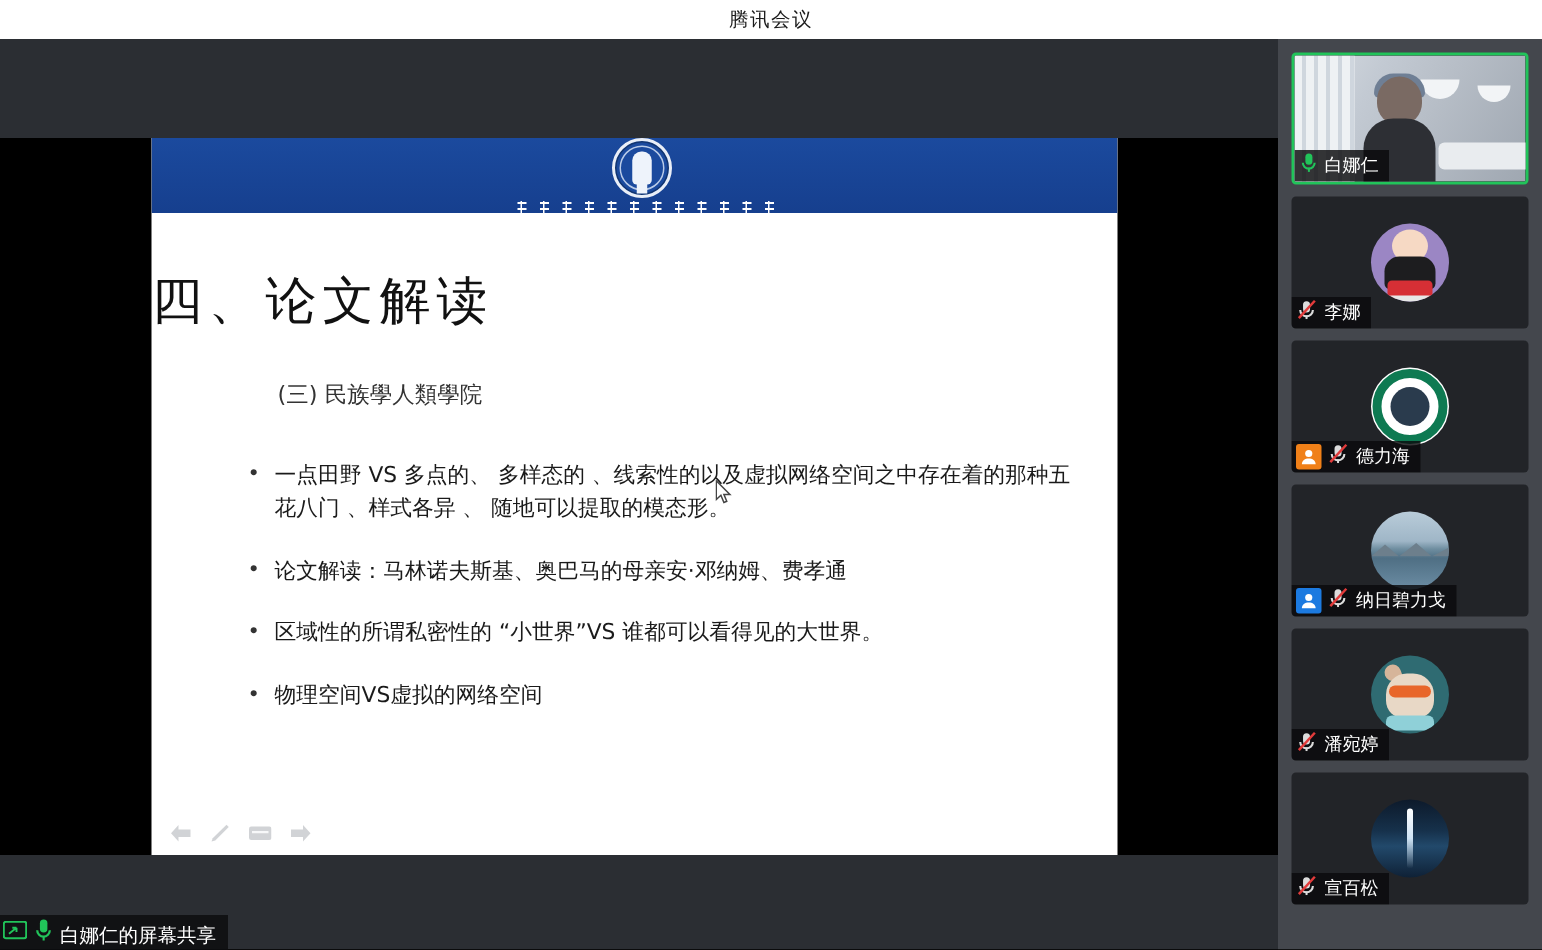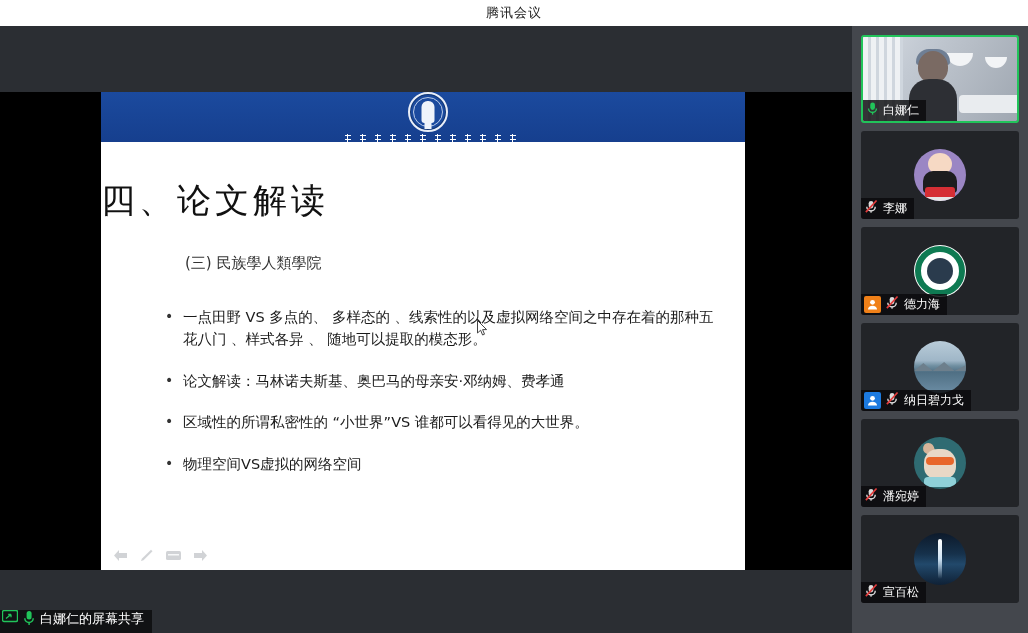--- a/index.html
+++ b/index.html
@@ -114,21 +114,21 @@
     position:absolute; left:12px; bottom:8px;
     display:flex; align-items:center; gap:12px; opacity:.30;
   }
   .ppt-toolbar svg { display:block; }
 
   .cursor { position:absolute; left:376px; top:228px; width:12px; height:17px; }
 
   
   .sharebar {
     position:absolute; left:0; top:610px; height:23px;
-    background:#111214; display:flex; align-items:flex-start;
+    background:#111214; display:flex; align-items:flex-end;
     padding:0 8px 0 2px; gap:5px;
   }
   .sharebar .lbl {
     font-family:"DejaVu Sans","Liberation Sans",sans-serif;
     font-size:13px; color:#fff;
   }
 
   
   .sidebar {
     position:absolute; left:852px; top:26px; width:176px; height:607px;

